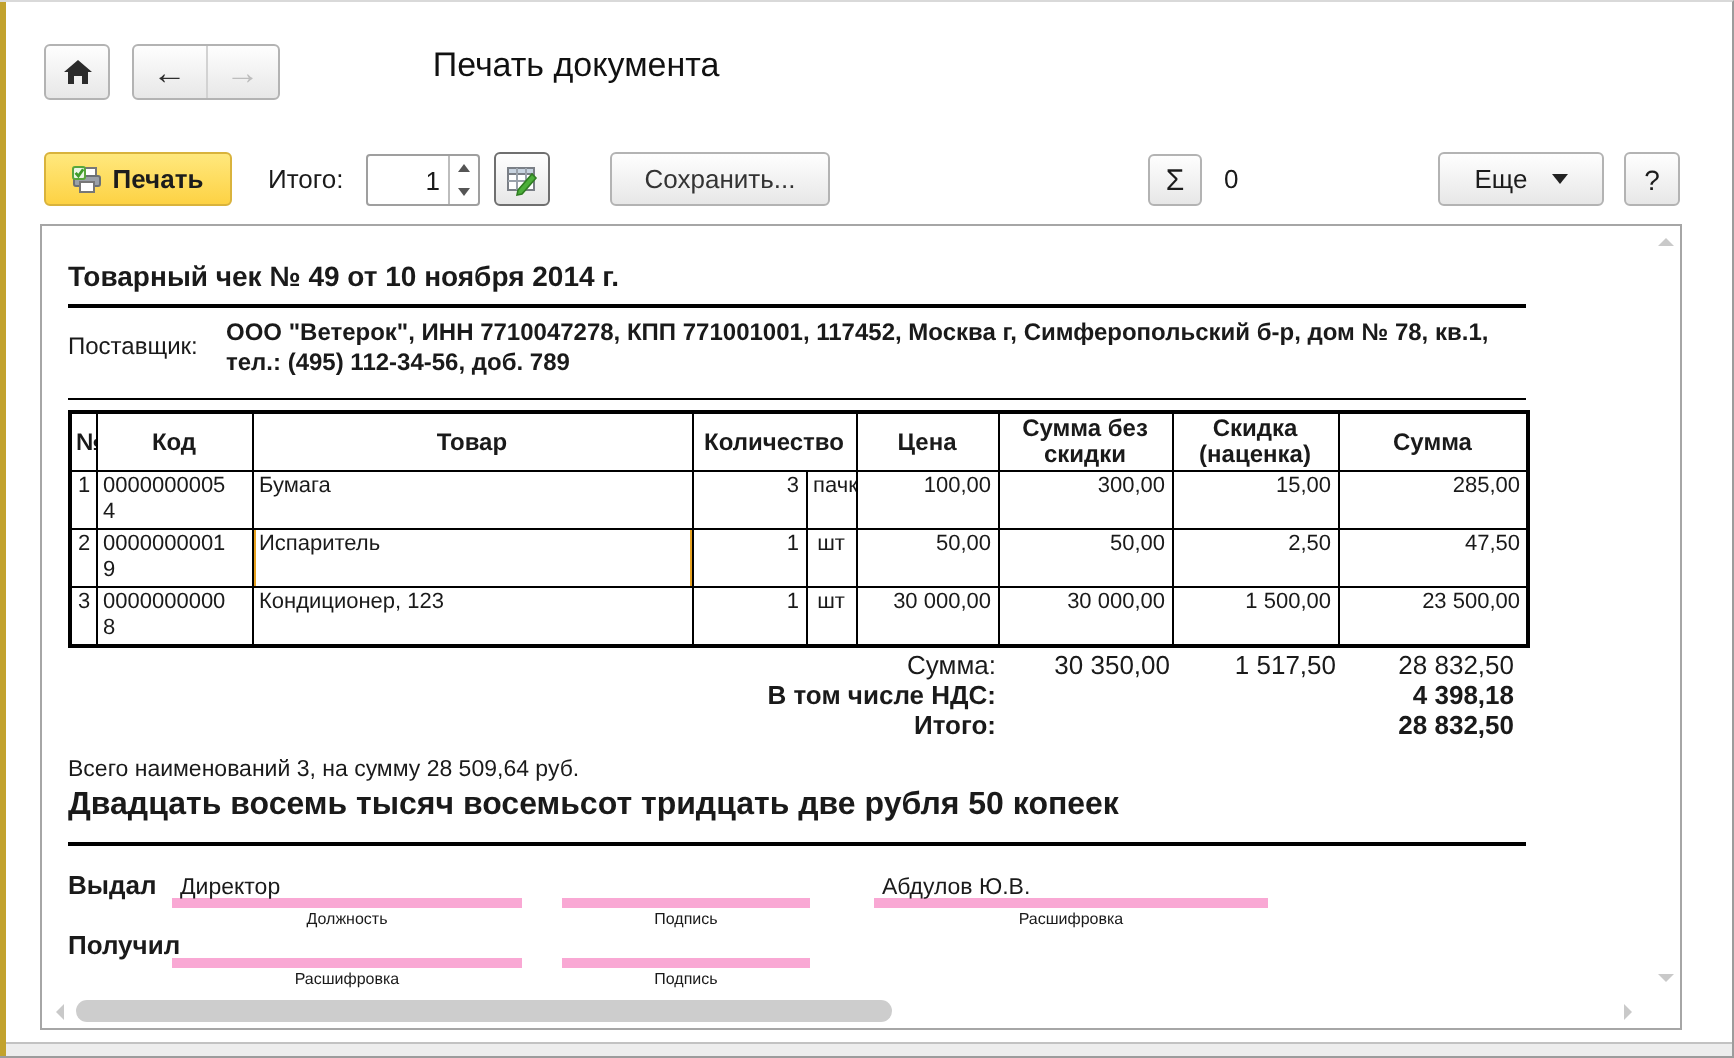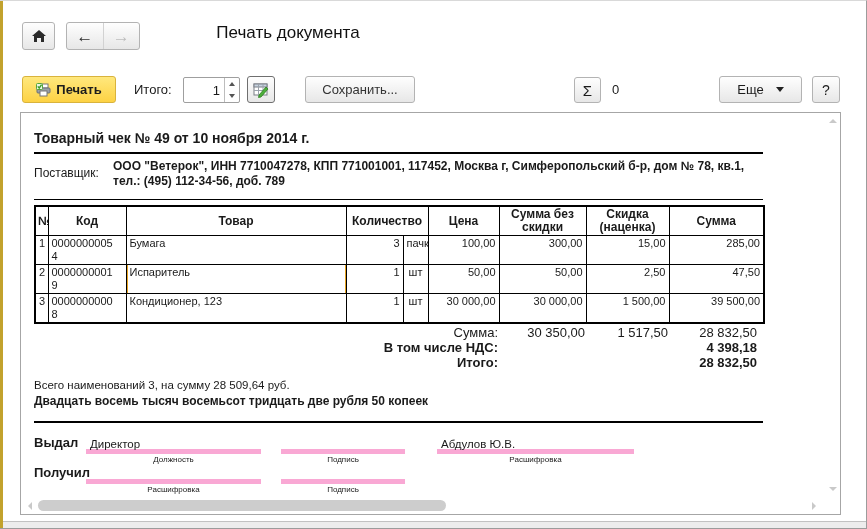--- a/index.html
+++ b/index.html
@@ -64,21 +64,21 @@
   td.c-num { padding:1px 2px; }
   td.c-code div { width:64px; word-break:break-all; line-height:13px; }
   td.num { text-align:right; }
   td.c-unit { text-align:center; }
   td.selected { position:relative; }
   .sel-border { position:absolute; left:-2px; right:-2px; top:-3px; bottom:-3px; border:3px solid #e7a322; pointer-events:none; z-index:3; }
 
   .tot { font-size:13px; height:14px; line-height:14px; text-align:right; }
   .tot.b { font-weight:bold; }
   .summary-line { left:13px; top:266px; font-size:11.5px; }
-  .amount-words { left:13px; top:281px; font-size:12px; font-weight:bold; }
+  .amount-words { left:13px; top:281px; font-size:16px; font-weight:bold; }
 
   .sig-label { font-size:13px; font-weight:bold; }
   .sig-field .line { height:16px; border-bottom:5px solid #f9a8d4; font-size:11.5px; padding-left:4px; }
   .sig-field .cap { text-align:center; font-size:8px; color:#1a1a1a; padding-top:1px; }
 
   
   .vscroll { position:absolute; top:0; right:0; width:15px; bottom:17px; background:#fff; }
   .vscroll .up { position:absolute; top:6px; left:4px; width:0; height:0;
                  border-left:4px solid transparent; border-right:4px solid transparent; border-bottom:4px solid #c9c9c9; }
   .vscroll .down { position:absolute; bottom:6px; left:4px; width:0; height:0;
@@ -234,21 +234,21 @@
           <td class="c-num">3</td>
           <td class="c-code">
                 <div>00000000008</div>
               </td>
           <td>Кондиционер, 123</td>
           <td class="num">1</td>
           <td class="c-unit">шт</td>
           <td class="num">30 000,00</td>
           <td class="num">30 000,00</td>
           <td class="num">1 500,00</td>
-          <td class="num">39 500,00</td>
+          <td class="num">23 500,00</td>
         </tr>
       </tbody>
         </table>
 
       <div class="abs tot" style="left:13px; top:213px; width:464px;">Сумма:</div>
       <div class="abs tot" style="left:487px; top:213px; width:77px;">30 350,00</div>
       <div class="abs tot" style="left:572px; top:213px; width:75px;">1 517,50</div>
       <div class="abs tot" style="left:658px; top:213px; width:78px;">28 832,50</div>
 
       <div class="abs tot b" style="left:13px; top:228px; width:464px;">В том числе НДС:</div>

